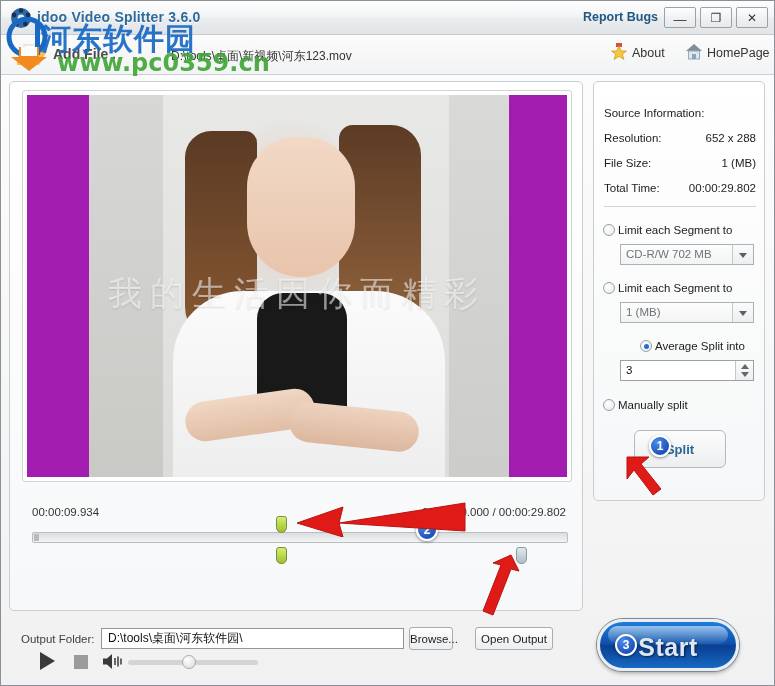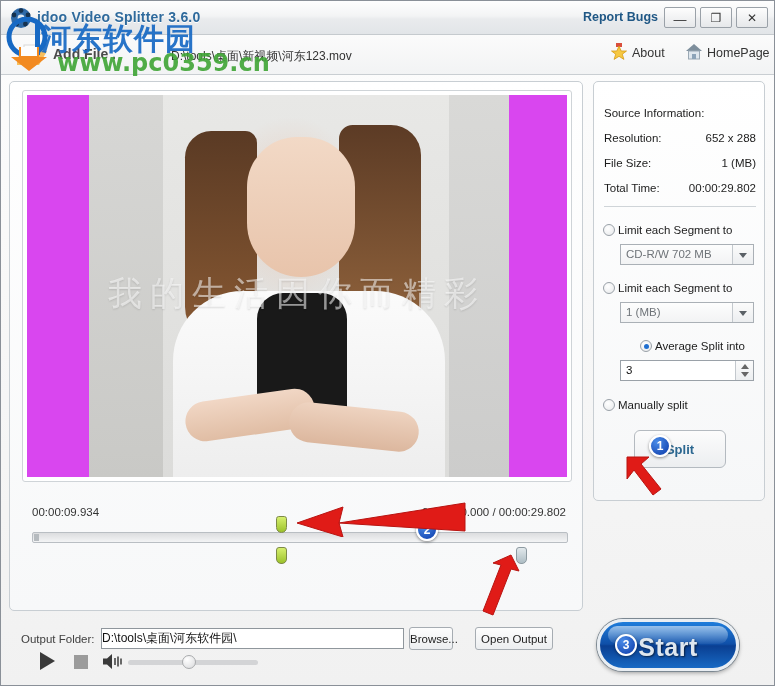--- a/index.html
+++ b/index.html
@@ -92,21 +92,21 @@
   }
   #video-frame {
     position: absolute; left: 12px; top: 8px; width: 550px; height: 392px;
     background: #fff;
     border: 1px solid #cfd4d8;
     border-radius: 3px;
     padding: 4px;
   }
   #video-inner {
     position: relative; width: 100%; height: 100%;
-    background: #d946ef; overflow: hidden;
+    background: #a21caf; overflow: hidden;
   }
   #video-photo {
     position: absolute; left: 62px; top: 0; width: 420px; height: 100%;
     background:
       radial-gradient(ellipse 120px 150px at 48% 30%, rgba(230,205,190,.95) 0%, rgba(230,205,190,0) 62%),
       linear-gradient(#e8e8e6, #dcdcda);
   }
   #video-photo .hair-l {
     position:absolute; left:96px; top:36px; width:72px; height:215px;
     background: linear-gradient(#5a3a24, #8a5a33);
@@ -333,21 +333,21 @@
   }
   #out-label {
     position: absolute; left: 12px; top: 14px;
     font-size: 11.5px; color: #404040;
   }
   #out-input {
     position: absolute; left: 92px; top: 9px; width: 303px; height: 21px;
     border: 1px solid #8f969c; background: #fff;
     font-family: "Liberation Sans", sans-serif;
     font-size: 12px; color: #111;
-    padding: 0 0;
+    padding: 0 6px;
   }
   .smallbtn {
     position: absolute; top: 8px; height: 23px;
     border: 1px solid #a6acb2; border-radius: 3px;
     background: linear-gradient(#fdfdfd, #eceef0);
     font-family: "Liberation Sans", sans-serif;
     font-size: 11.5px; color: #222;
     cursor: pointer;
   }
   #btn-browse { left: 400px; width: 44px; }

